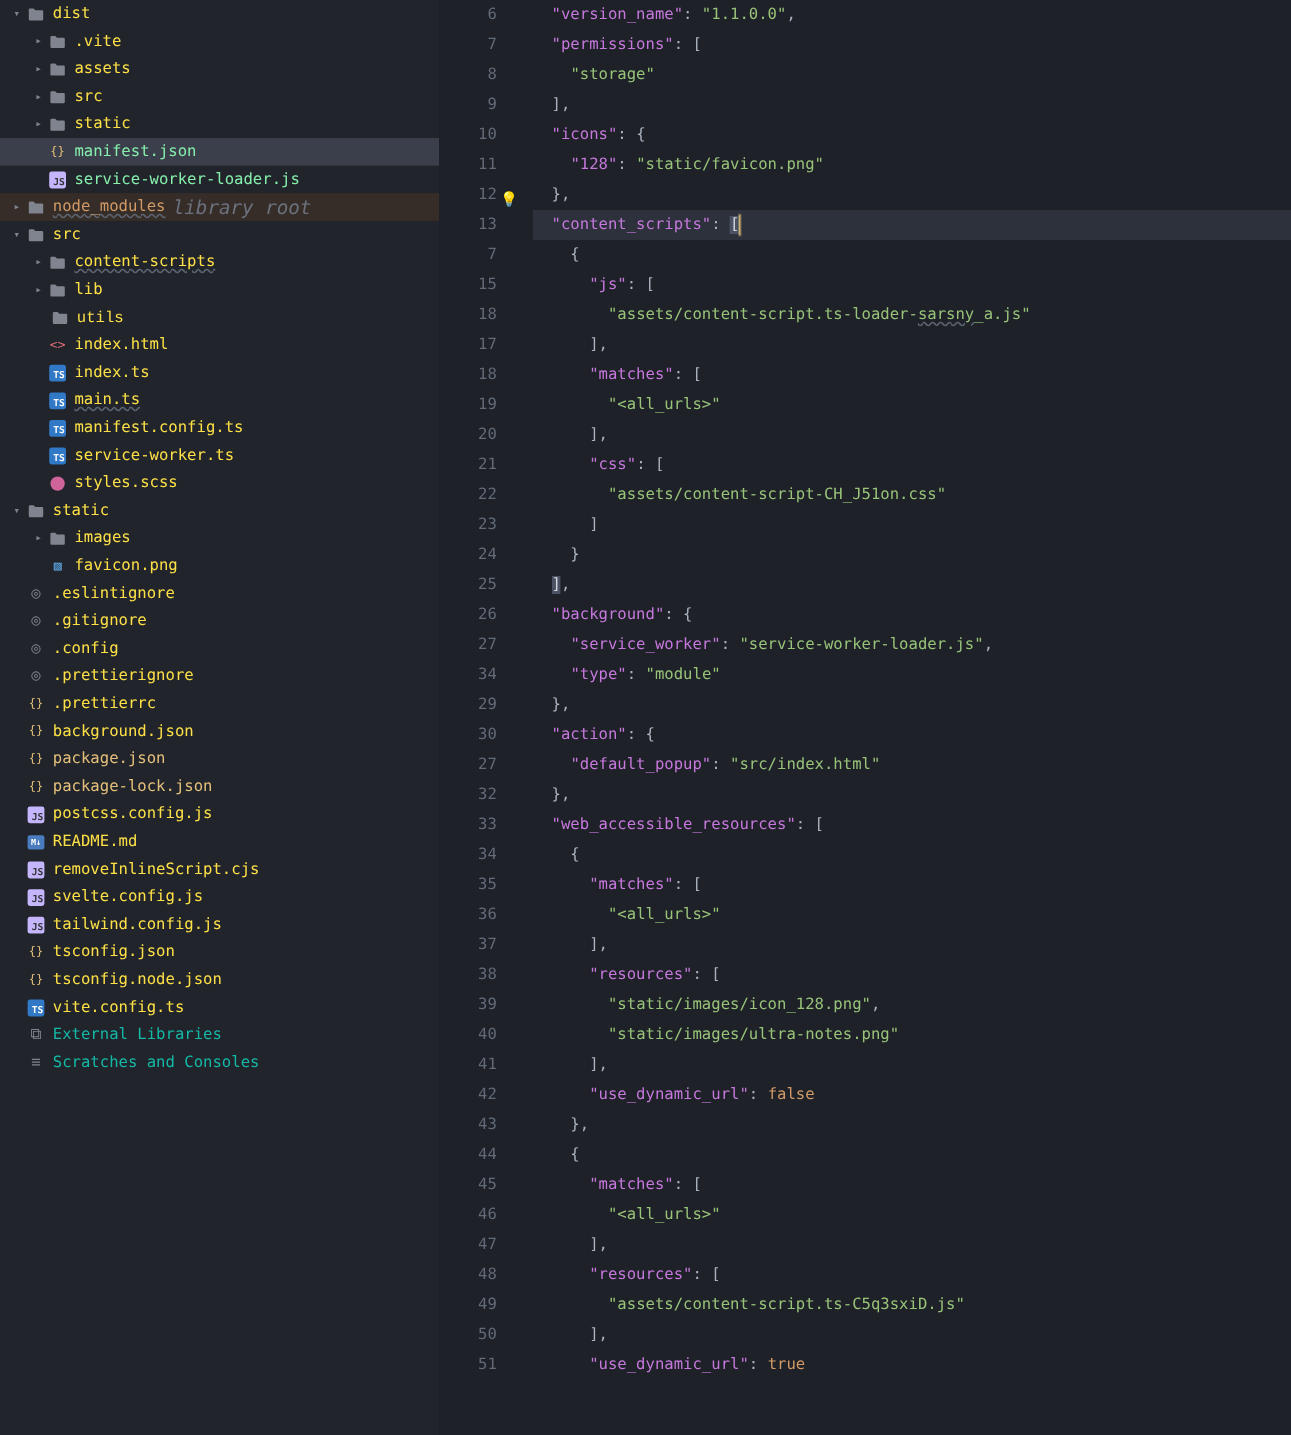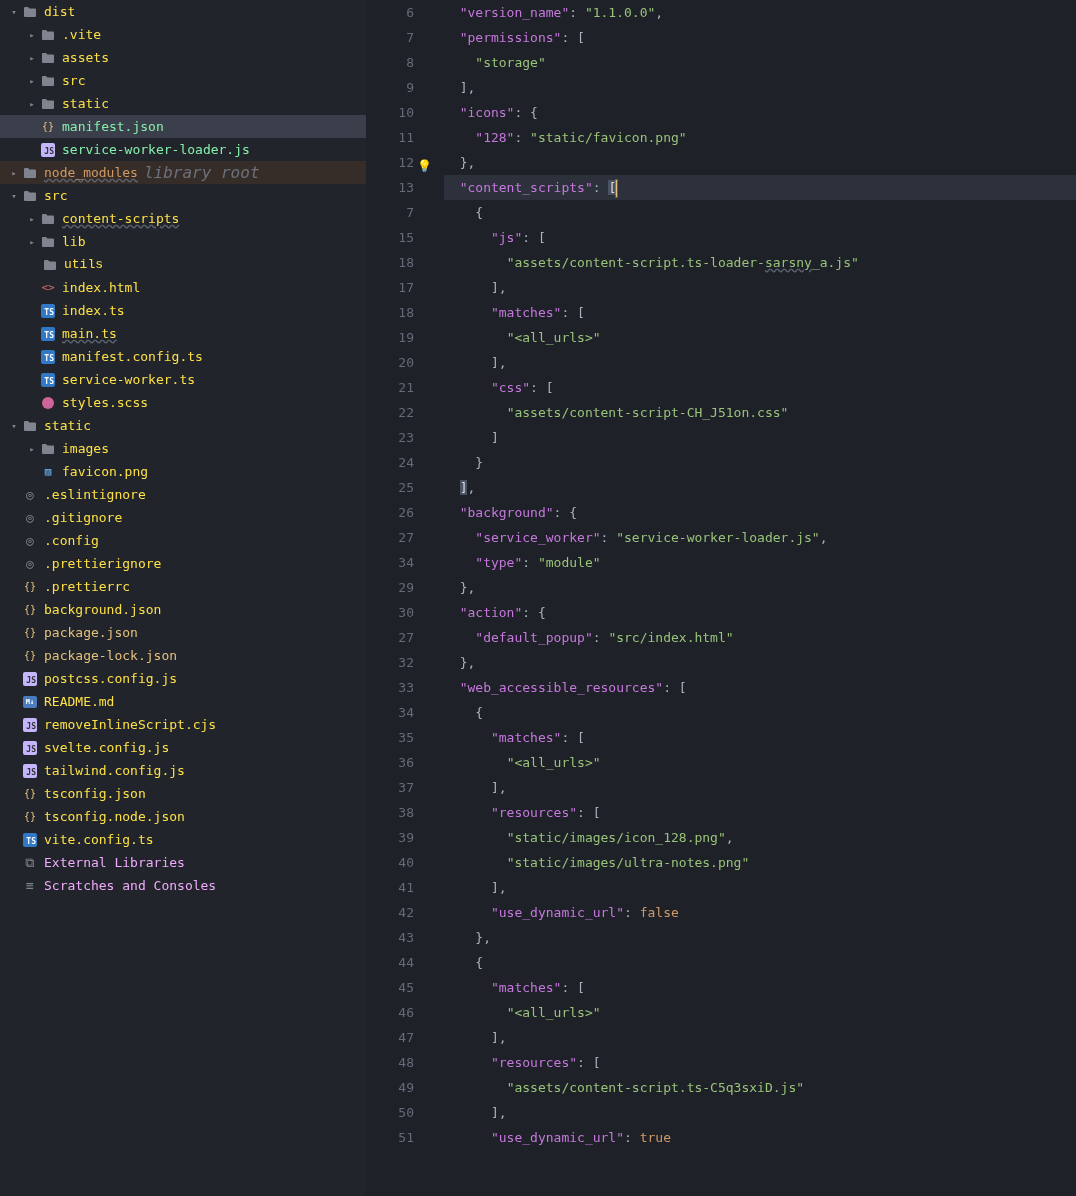--- a/index.html
+++ b/index.html
@@ -46,21 +46,21 @@
   display: inline-flex;
   align-items: center;
   justify-content: center;
   font-size: 10px;
   flex-shrink: 0;
 }
 .folder-icon svg { fill: #7f848e; }
 .label { color: #fde047; }
 .label.orange { color: #86efac; }
 .label.yellow { color: #e5c07b; }
-.label.white { color: #f0abfc; }
+.label.white { color: #14b8a6; }
 .label.excluded-text { color: #d19a66; }
 .library-root { color: #6b717d; font-style: italic; margin-left: 6px; font-size: 16px; }
 .underline { text-decoration: underline; text-decoration-style: wavy; text-decoration-color: #5c6370; }
 
 .editor {
   flex: 1;
   display: flex;
   background: #1e2128;
   overflow: hidden;
 }

